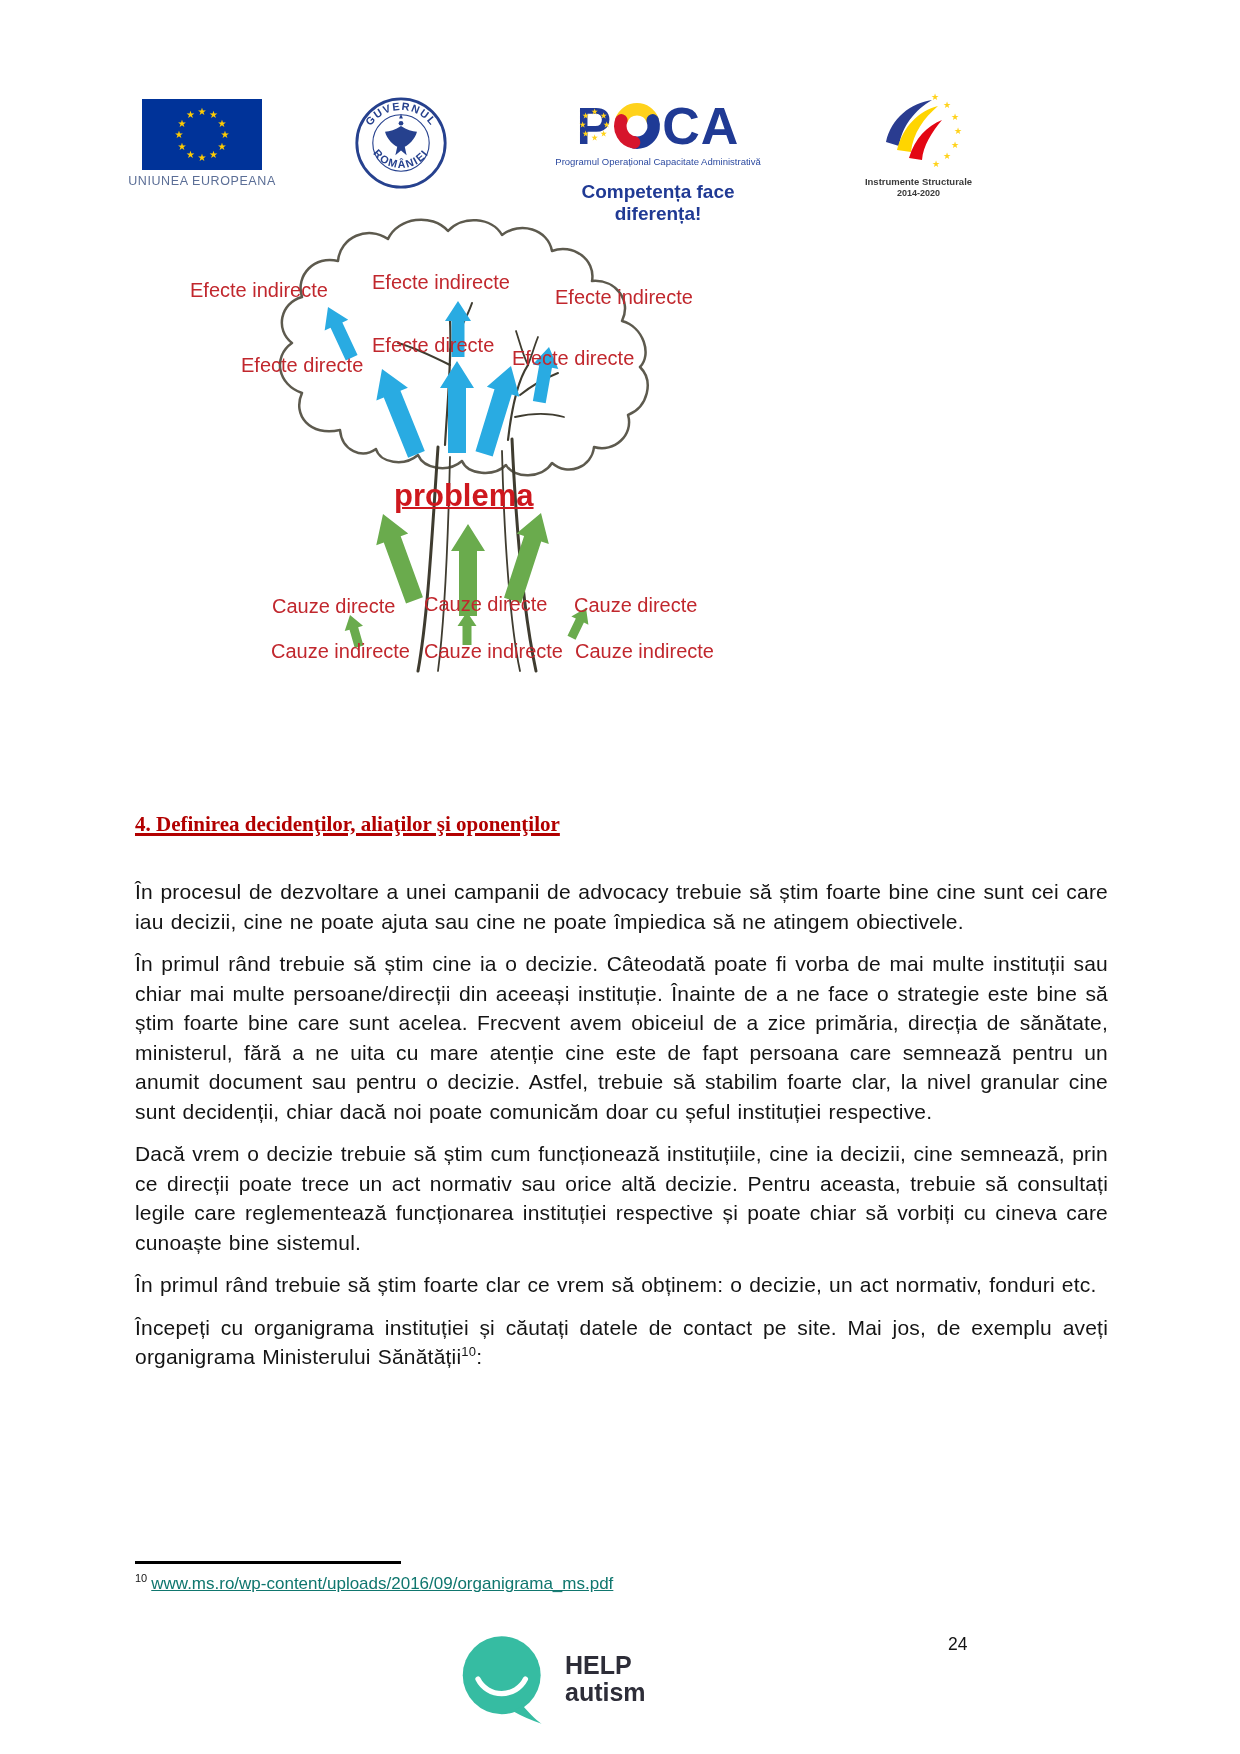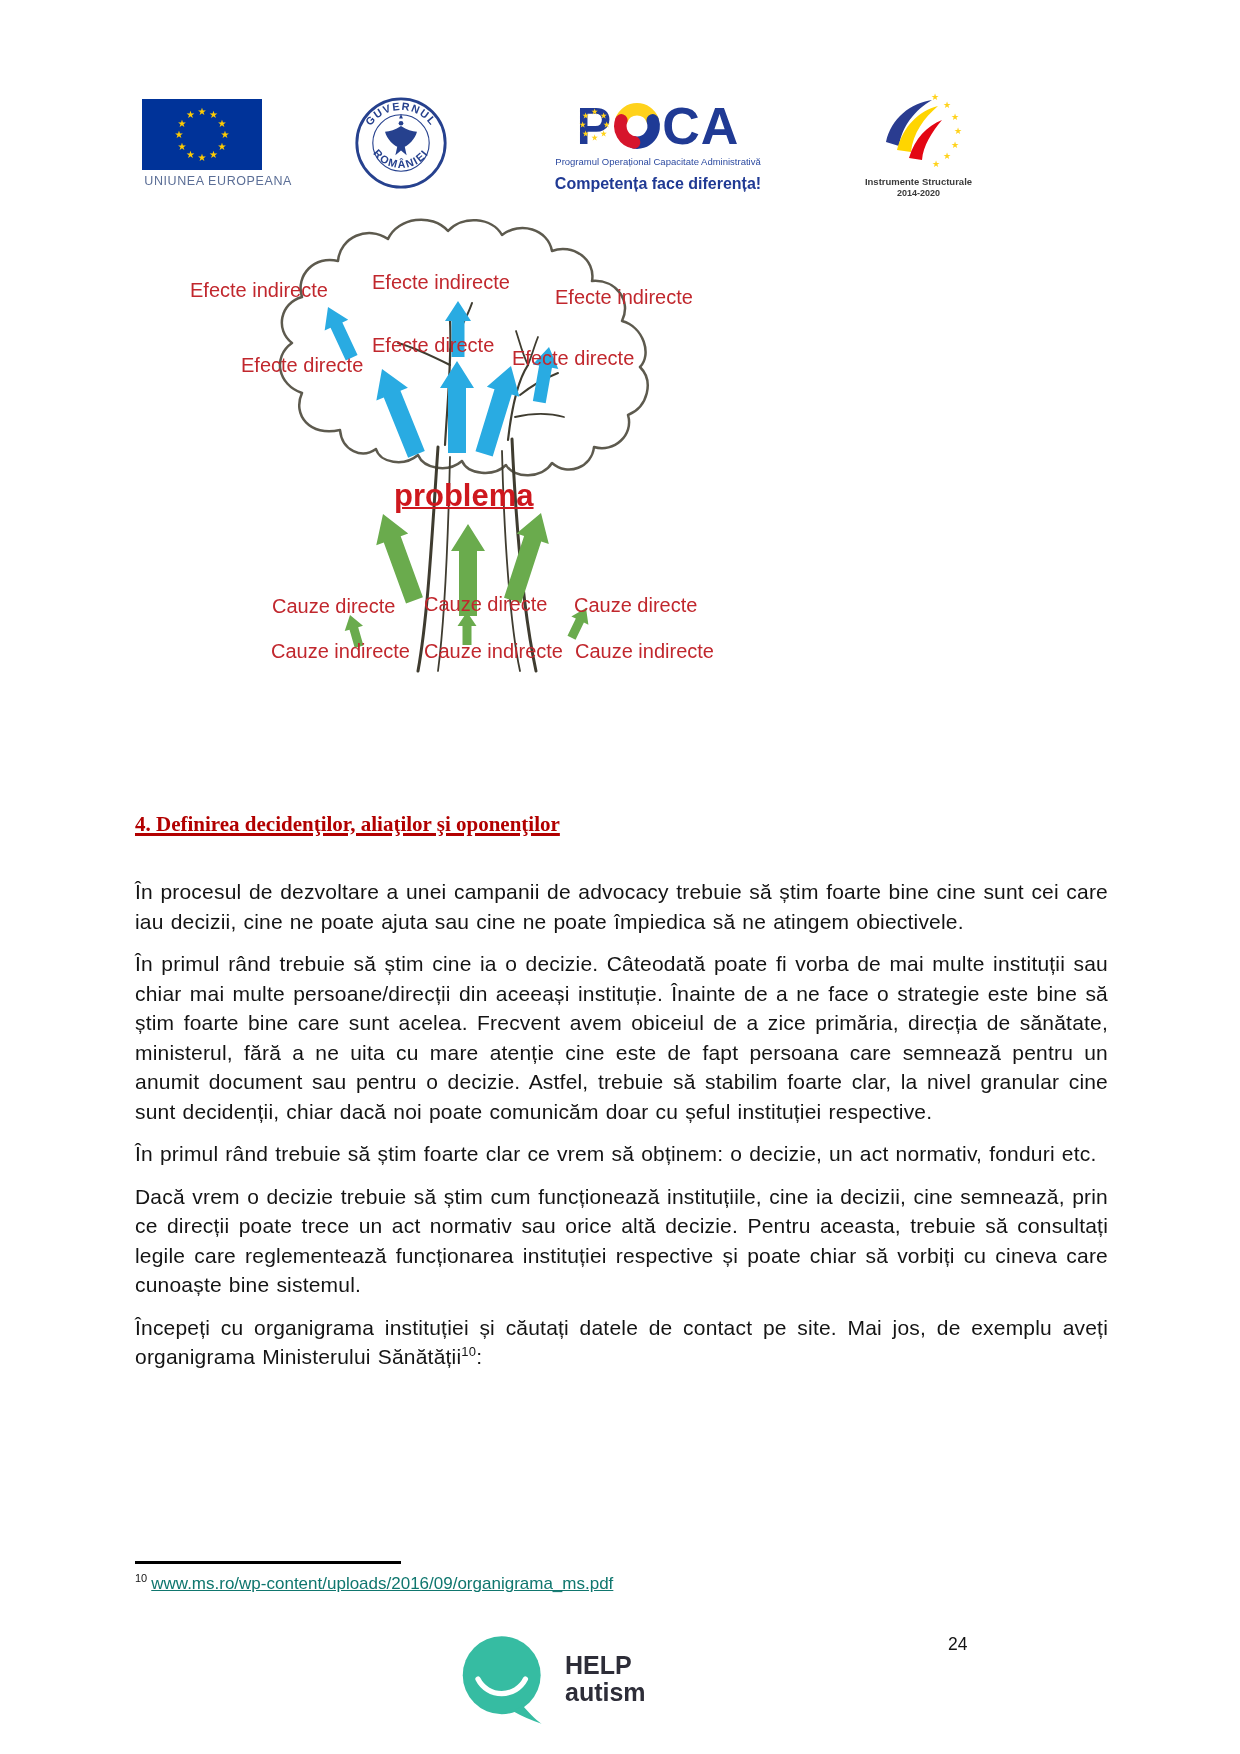--- a/index.html
+++ b/index.html
@@ -1,30 +1,30 @@
 <!DOCTYPE html>
 <html><head>
 <meta charset="utf-8">
 <style>
   html,body{margin:0;padding:0;background:#e8e8e8;}
   .page{position:relative;width:1240px;height:1754px;background:#ffffff;margin:0 auto;
         font-family:"Liberation Sans",sans-serif;overflow:hidden;}
 
   
   .logo-eu{position:absolute;left:142px;top:99px;width:120px;height:71px;background:#003399;}
-  .logo-eu-caption{position:absolute;left:112px;top:174px;width:180px;text-align:right;
+  .logo-eu-caption{position:absolute;left:112px;top:174px;width:180px;text-align:center;
         font-size:12.5px;letter-spacing:.6px;color:#5b6e96;}
   .logo-gov{position:absolute;left:354px;top:96px;width:94px;height:94px;}
   .logo-poca{position:absolute;left:552px;top:97px;width:212px;text-align:center;}
   .poca-row{display:flex;align-items:center;justify-content:center;height:58px;}
   .poca-letter{font-size:52px;font-weight:bold;color:#203a94;line-height:1;letter-spacing:1px;position:relative;}
   .poca-stars{position:absolute;left:0;top:0;width:36px;height:58px;pointer-events:none;}
   .poca-star{position:absolute;font-size:7px;color:#ffd21b;line-height:1;}
   .poca-subtitle{font-size:9.5px;color:#2c4aa0;margin-top:1px;white-space:nowrap;}
-  .poca-tagline{font-size:16px;font-weight:bold;color:#203a94;margin-top:8px;}
+  .poca-tagline{font-size:19px;font-weight:bold;color:#203a94;margin-top:14px;}
   .logo-struct{position:absolute;left:868px;top:90px;width:100px;height:86px;}
   .struct-caption{position:absolute;left:846px;top:176px;width:145px;text-align:center;
         font-size:9.5px;font-weight:bold;color:#3a3a3a;}
   .struct-years{position:absolute;left:846px;top:188px;width:145px;text-align:center;
         font-size:9px;font-weight:bold;color:#3a3a3a;}
 
   
   .diagram{position:absolute;left:160px;top:215px;width:790px;height:460px;}
   .diagram svg{position:absolute;left:0;top:0;}
   .dlabel{position:absolute;color:#c1272d;font-size:20px;white-space:nowrap;}
@@ -236,22 +236,22 @@
     <div class="dlabel" style="left:414px;top:379px;">Cauze directe</div>
     <div class="dlabel" style="left:111px;top:425px;">Cauze indirecte</div>
     <div class="dlabel" style="left:264px;top:425px;">Cauze indirecte</div>
     <div class="dlabel" style="left:415px;top:425px;">Cauze indirecte</div>
   </div>
 
   <div class="content">
     <h2>4. Definirea decidenţilor, aliaţilor şi oponenţilor</h2>
     <p>În procesul de dezvoltare a unei campanii de advocacy trebuie să știm foarte bine cine sunt cei care iau decizii, cine ne poate ajuta sau cine ne poate împiedica să ne atingem obiectivele.</p>
     <p>În primul rând trebuie să știm cine ia o decizie. Câteodată poate fi vorba de mai multe instituții sau chiar mai multe persoane/direcții din aceeași instituție. Înainte de a ne face o strategie este bine să știm foarte bine care sunt acelea. Frecvent avem obiceiul de a zice primăria, direcția de sănătate, ministerul, fără a ne uita cu mare atenție cine este de fapt persoana care semnează pentru un anumit document sau pentru o decizie. Astfel, trebuie să stabilim foarte clar, la nivel granular cine sunt decidenții, chiar dacă noi poate comunicăm doar cu șeful instituției respective.</p>
+    <p>Dacă vrem o decizie trebuie să știm cum funcționează instituțiile, cine ia decizii, cine semnează, prin ce direcții poate trece un act normativ sau orice altă decizie. Pentru aceasta, trebuie să consultați legile care reglementează funcționarea instituției respective și poate chiar să vorbiți cu cineva care cunoaște bine sistemul.</p>
     <p>În primul rând trebuie să știm foarte clar ce vrem să obținem: o decizie, un act normativ, fonduri etc.</p>
-    <p>Dacă vrem o decizie trebuie să știm cum funcționează instituțiile, cine ia decizii, cine semnează, prin ce direcții poate trece un act normativ sau orice altă decizie. Pentru aceasta, trebuie să consultați legile care reglementează funcționarea instituției respective și poate chiar să vorbiți cu cineva care cunoaște bine sistemul.</p>
     <p><span>Începeți cu organigrama instituției și căutați datele de contact pe site. Mai jos, de exemplu aveți organigrama Ministerului Sănătății</span><sup>10</sup><span>:</span></p>
   </div>
 
   <div class="footnote-rule"></div>
   <div class="footnote">
     <sup>10</sup><a href="#">www.ms.ro/wp-content/uploads/2016/09/organigrama_ms.pdf</a>
   </div>
 
   <div class="footer-logo">
     <svg width="95" height="98" viewBox="0 0 100 100">

